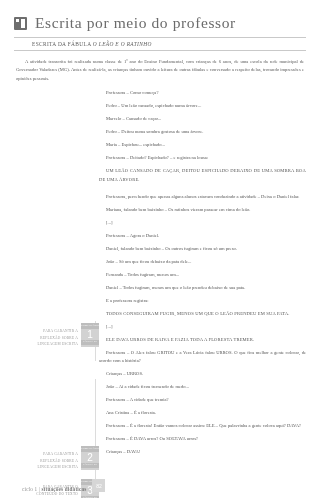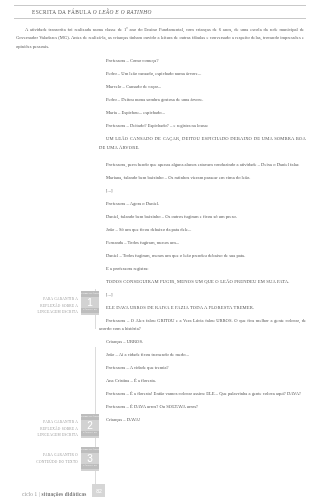--- a/index.html
+++ b/index.html
@@ -155,20 +155,24 @@
     font-size:5px;
     display:flex;align-items:center;justify-content:center;
     font-family:"Liberation Sans", sans-serif;
   }
 </style>
 </head>
 <body>
 
 <div class="page">
 
+  <div class="header">
+    <span class="hdr-icon"></span>
+    <span class="hdr-title">Escrita por meio do professor</span>
+  </div>
 
   <div class="subhead-wrap">
     <div class="subhead"><span>Escrita da fábula </span><span class="ital">O Leão e o Ratinho</span></div>
   </div>
 
   <p class="intro">A atividade transcrita foi realizada numa classe de 1º ano do Ensino Fundamental, com crianças de 6 anos, de uma escola da rede municipal de Governador Valadares (MG). Antes de realizá-la, as crianças tinham ouvido a leitura de outras fábulas e conversado a respeito delas, trocando impressões e opiniões pessoais.</p>
 
   <div class="body">
     <div class="vrule" style="top:232px;height:40px;"></div>
     <div class="vrule" style="top:290px;height:100px;"></div>

